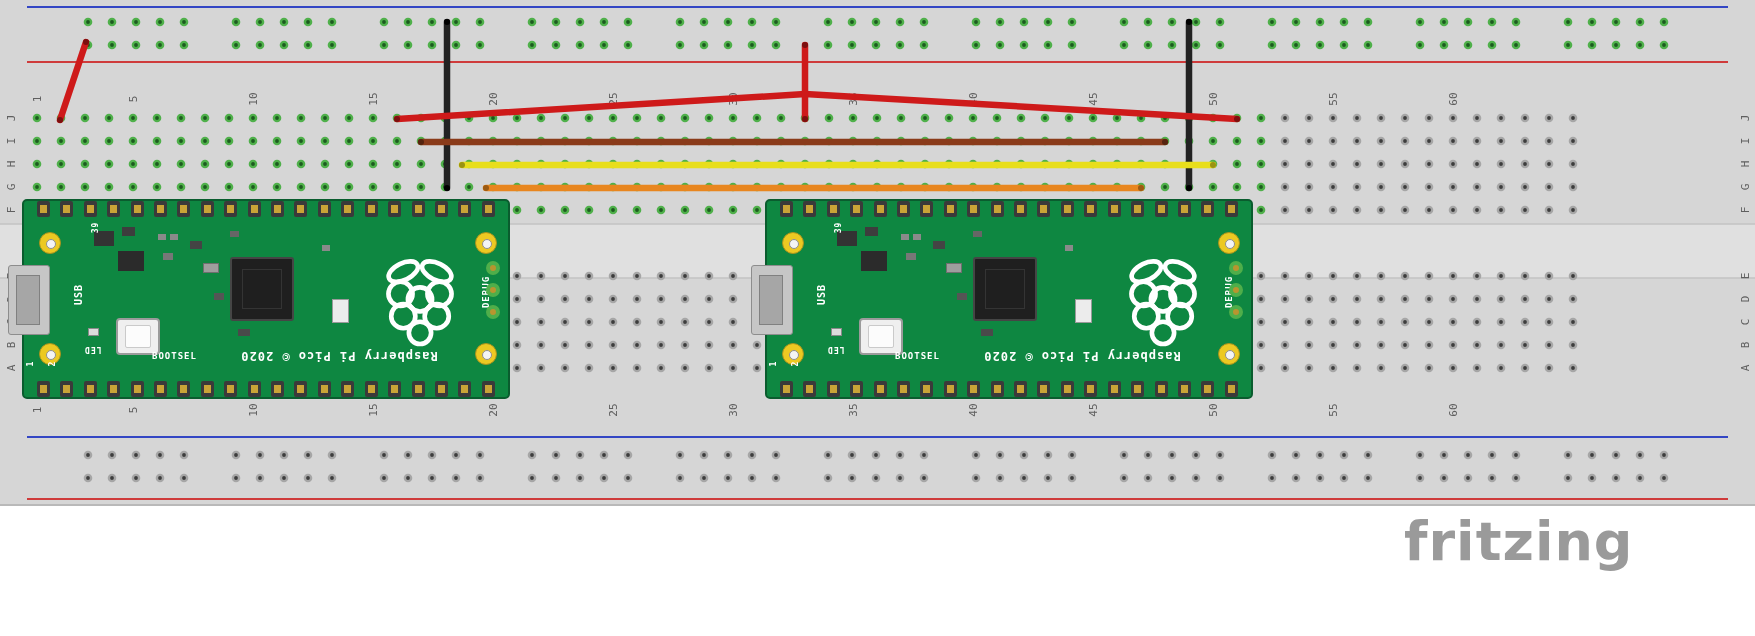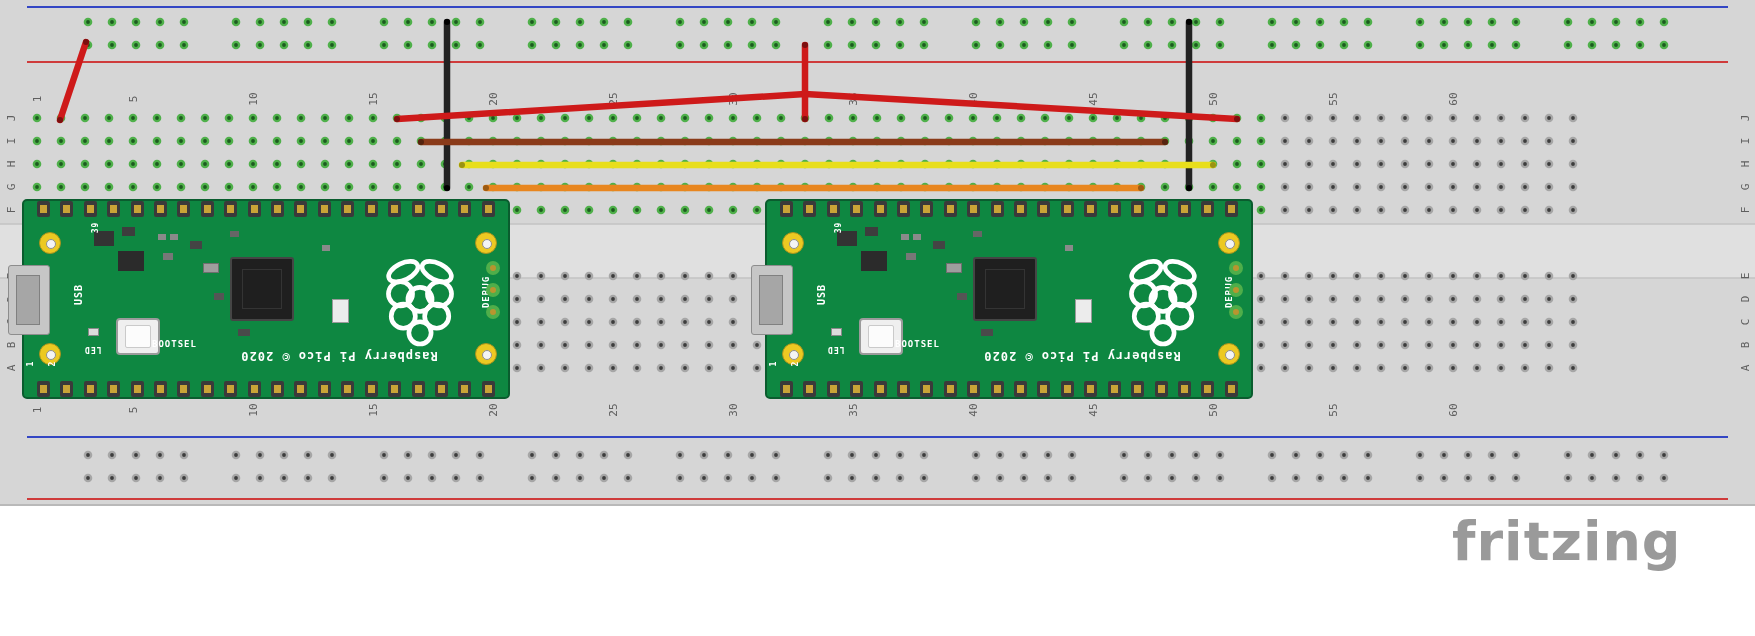--- a/index.html
+++ b/index.html
@@ -28,21 +28,21 @@
   .lbl-usb{left:44px;top:88px;font-size:10px;transform:rotate(-90deg)}
   .lbl-39{left:66px;top:22px;font-size:8px;transform:rotate(-90deg)}
   .lbl-p1{left:4px;top:158px;font-size:8px;transform:rotate(-90deg)}
   .lbl-p2{left:26px;top:158px;font-size:8px;transform:rotate(-90deg)}
   .led-chip{position:absolute;left:64px;top:127px;width:11px;height:8px;background:#dcdcdc;border:1px solid #8a8a8a}
   .lbl-led{left:60px;top:144px;font-size:8px;transform:rotate(180deg)}
   .bootsel{position:absolute;left:92px;top:117px;width:44px;height:37px;background:#efefef;
            border:2px solid #9b9b9b;border-radius:4px}
   .bootsel::after{content:"";position:absolute;left:7px;top:5px;right:7px;bottom:5px;background:#fcfcfc;
                   border:1px solid #cacaca;border-radius:2px}
-  .lbl-bootsel{left:128px;top:138px}
+  .lbl-bootsel{left:128px;top:150px}
   .smd{position:absolute;background:#3a3a3a}
   .s1{left:70px;top:30px;width:20px;height:15px;background:#333}
   .s2{left:98px;top:26px;width:13px;height:9px;background:#3d3d3d}
   .s3{left:94px;top:50px;width:26px;height:20px;background:#2b2b2b}
   .s4{left:134px;top:33px;width:8px;height:6px;background:#8a8a8a}
   .s5{left:146px;top:33px;width:8px;height:6px;background:#8a8a8a}
   .s6{left:139px;top:52px;width:10px;height:7px;background:#777}
   .s7{left:166px;top:40px;width:12px;height:8px;background:#444}
   .s8{left:179px;top:62px;width:16px;height:10px;background:#9e9e9e;border:1px solid #6f6f6f}
   .s9{left:190px;top:92px;width:10px;height:7px;background:#555}
@@ -52,21 +52,21 @@
   .s13{left:214px;top:128px;width:12px;height:7px;background:#4a4a4a}
   .rp2040{position:absolute;left:206px;top:56px;width:64px;height:64px;background:#1f1f1f;
           border:2px solid #454545;border-radius:3px}
   .rp2040::after{content:"";position:absolute;left:10px;top:10px;right:10px;bottom:10px;border:1px solid #343434}
   .rpi-logo{position:absolute;left:348px;top:52px;width:96px;height:104px}
   .lbl-title{left:190px;top:148px;width:250px;text-align:center;font-size:12px;transform:rotate(180deg)}
   .lbl-debug{left:446px;top:86px;transform:rotate(-90deg)}
   .debug-pins{position:absolute;left:462px;top:60px;display:flex;flex-direction:column;gap:8px;z-index:2}
   .debug-pins i{display:block;width:14px;height:14px;border-radius:50%;background:#b8952f;border:4px solid #4fae4a}
 
-  .fritzing-logo{position:absolute;left:1452px;top:510px;font:bold 54px "DejaVu Sans",sans-serif;
+  .fritzing-logo{position:absolute;left:1404px;top:510px;font:bold 54px "DejaVu Sans",sans-serif;
                  color:#9a9a9a;letter-spacing:1px;z-index:2}
 </style>
 </head>
 <body>
 
 <div class="stage">
 
   <svg id="bb-svg" width="1755" height="636">
       <rect x="0" y="0" width="1755" height="506" fill="#d6d6d6"></rect>
       <g>

